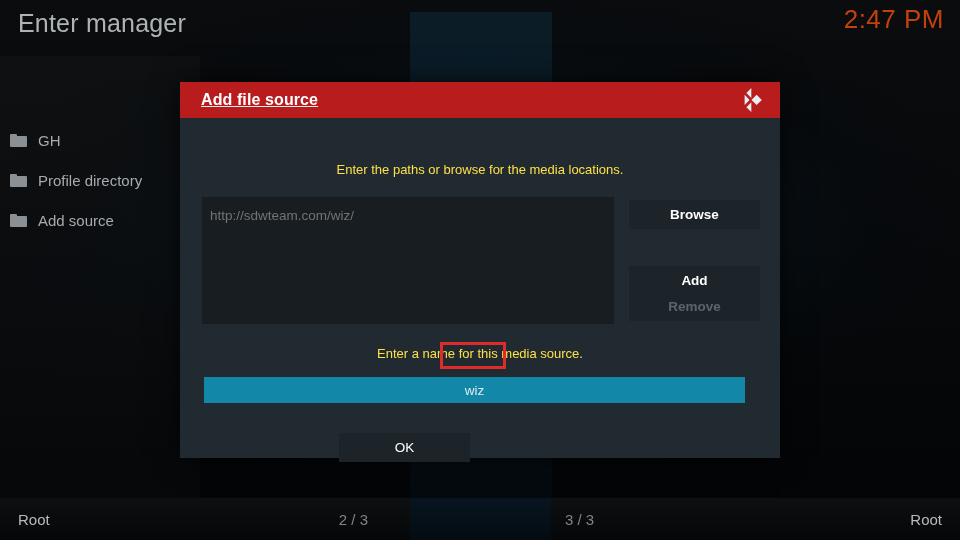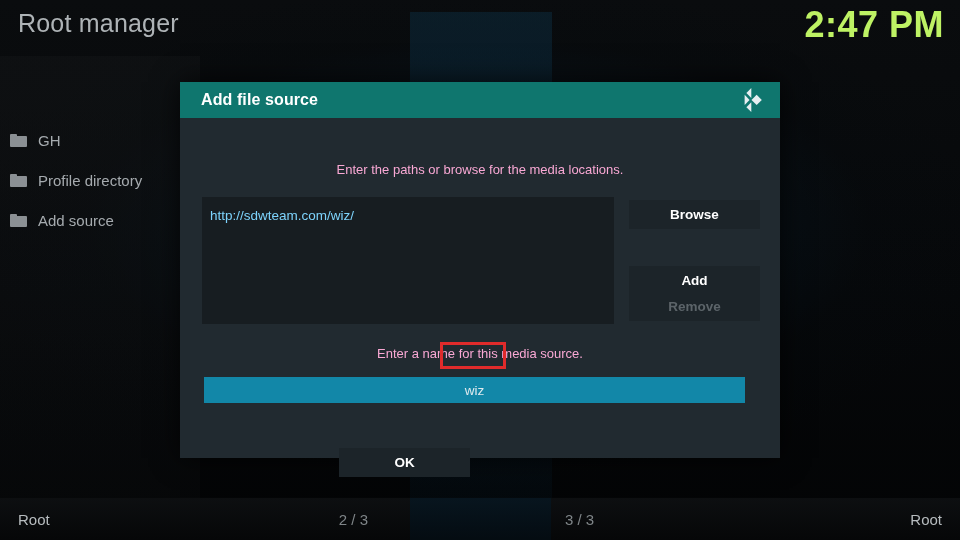--- a/index.html
+++ b/index.html
@@ -61,23 +61,23 @@
     position: absolute;
     left: 18px; top: 9px;
     font-size: 25px;
     font-weight: 400;
     color: #aeb3b6;
     letter-spacing: 0.2px;
   }
   #clock {
     position: absolute;
     right: 16px; top: 4px;
-    font-size: 36px;
-    font-weight: 700;
-    color: #bef264;
+    font-size: 26px;
+    font-weight: 400;
+    color: #c2410c;
     letter-spacing: 0.5px;
   }
 
   
   #left-list {
     position: absolute;
     left: 0; top: 120px;
     width: 200px;
   }
   .list-item {
@@ -123,23 +123,24 @@
     position: absolute;
     left: 180px; top: 82px;
     width: 600px;
     height: 376px;
     background: #212a30;
     box-shadow: 0 0 26px rgba(0,0,0,0.75);
   }
   #dialog-header {
     position: relative;
     height: 36px;
-    background: #0f766e;
+    background: #b91c1c;
     display: flex;
     align-items: center;
+    text-decoration: underline;
   }
   #dialog-title {
     margin-left: 21px;
     font-size: 16px;
     font-weight: 700;
     color: #ffffff;
     letter-spacing: 0.1px;
   }
   #kodi-logo {
     position: absolute;
@@ -149,38 +150,38 @@
     height: 28px;
   }
 
   #dialog-body {
     position: relative;
     height: 340px;
   }
   .hint-text {
     text-align: center;
     font-size: 13px;
-    color: #f9a8d4;
+    color: #fde047;
   }
   #paths-hint { position: absolute; left: 0; right: 0; top: 44px; }
   #name-hint  { position: absolute; left: 0; right: 0; top: 228px; }
 
   
   #paths-box {
     position: absolute;
     left: 22px; top: 79px;
     width: 412px; height: 127px;
     background: #171d21;
     box-sizing: border-box;
   }
   #path-row {
     position: absolute;
     left: 8px; top: 11px;
     font-size: 13.5px;
-    color: #7dd3fc;
+    color: #737373;
   }
 
   
   .side-btn {
     position: absolute;
     left: 449px;
     width: 131px;
     height: 29px;
     background: #1c2429;
     border: none;
@@ -222,24 +223,23 @@
   .bottom-btn {
     position: absolute;
     top: 315px;
     width: 131px;
     height: 29px;
     background: #1c2429;
     border: none;
     color: #ffffff;
     font-family: "Liberation Sans", sans-serif;
     font-size: 13.5px;
-    font-weight: 700;
+    font-weight: 400;
     cursor: pointer;
     padding: 0;
-    margin-top: 15px;
   }
   #btn-ok     { left: 159px; }
   #btn-cancel { left: 309px; }
 
   
   #footer {
     position: absolute;
     left: 0; top: 498px;
     width: 960px; height: 42px;
   }
@@ -275,21 +275,21 @@
 </style>
 </head>
 <body>
 
 <div id="screen">
   <div class="bg-vignette"></div>
   <div class="bg-panel-left"></div>
   <div class="bg-panel-right"></div>
 
   <div id="topbar">
-    <div id="page-title">Root manager</div>
+    <div id="page-title">Enter manager</div>
     <div id="clock">2:47 PM</div>
   </div>
 
   <div id="left-list">
     <div class="list-item">
       <span class="folder-icon"></span>
       <span class="list-label">GH</span>
     </div>
     <div class="list-item">
       <span class="folder-icon"></span>

